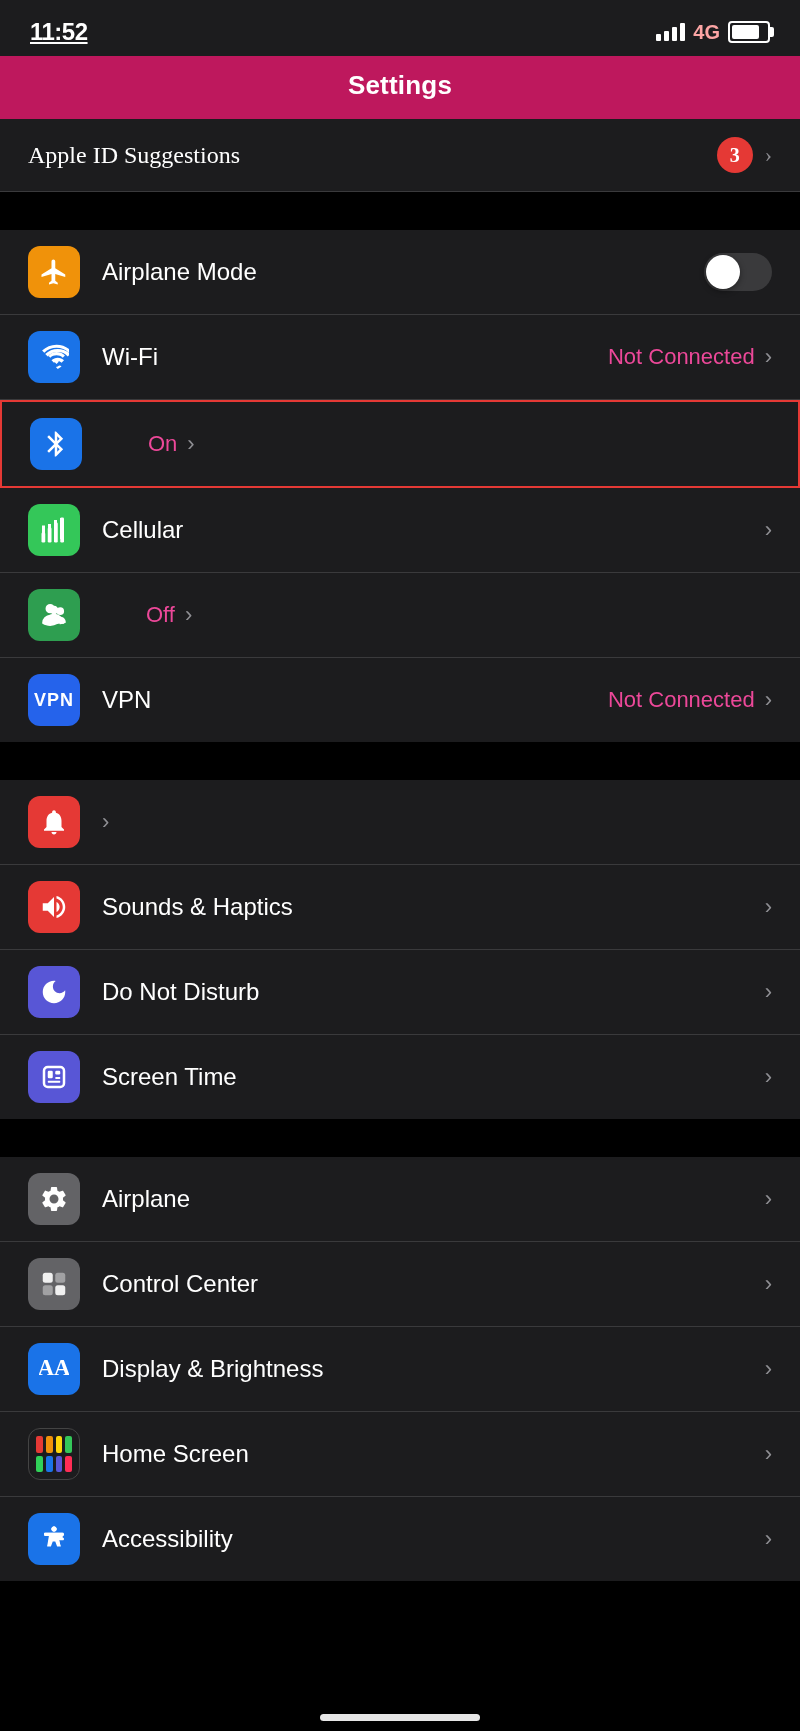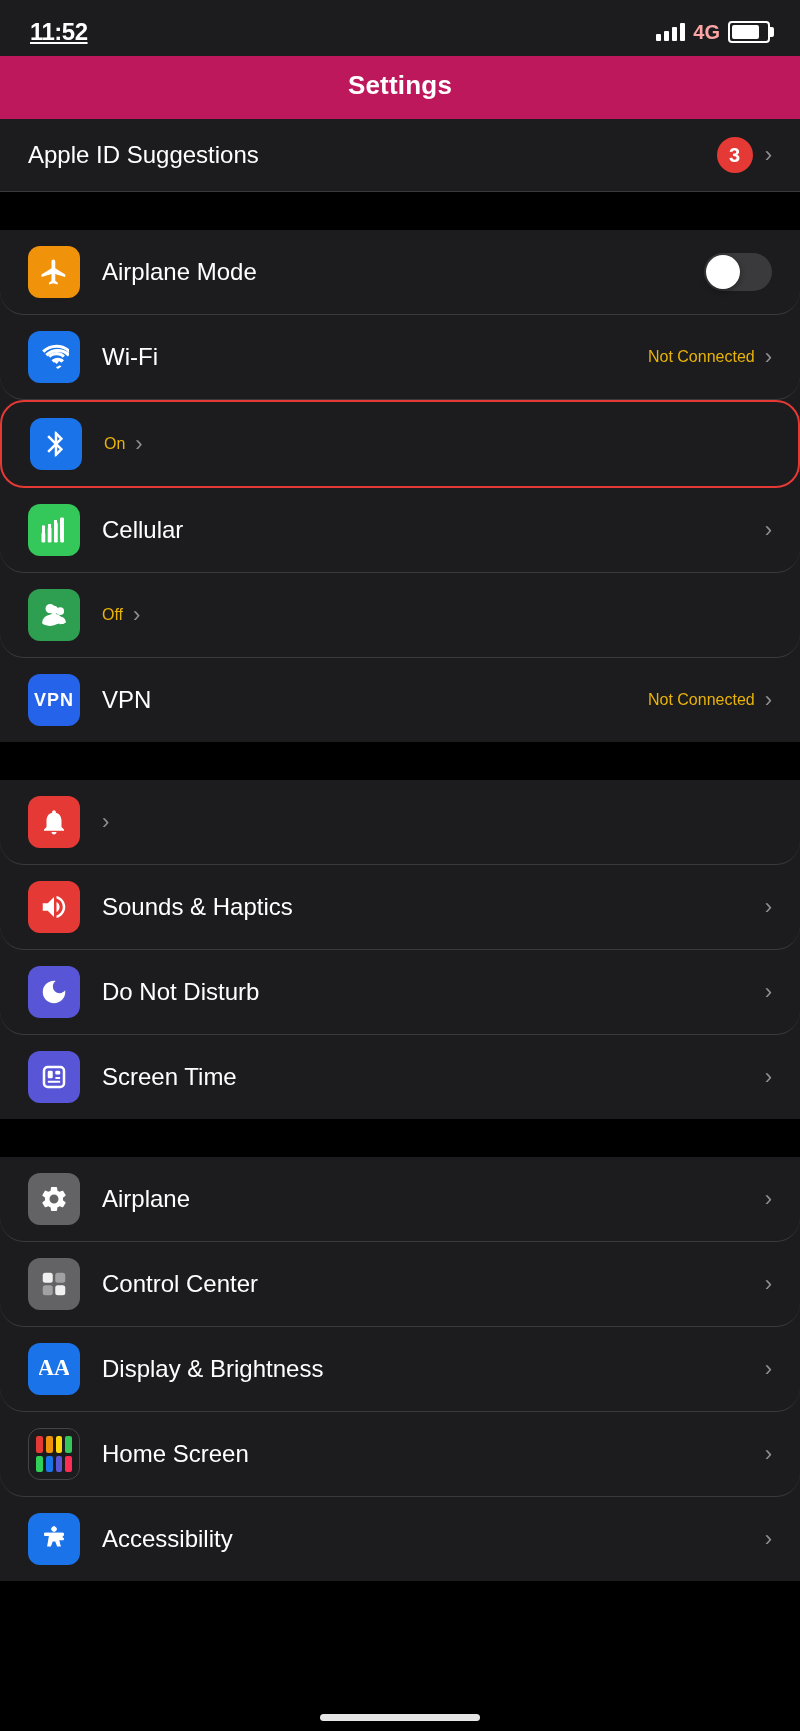--- a/index.html
+++ b/index.html
@@ -107,20 +107,21 @@
     }
 
     
     .apple-id-row {
       background: #1c1c1e;
       display: flex;
       align-items: center;
       justify-content: space-between;
       padding: 18px 28px;
       border-bottom: 1px solid #3a3a3c;
+      font-family: Liberation Serif, serif;
     }
 
     .apple-id-text {
       font-size: 24px;
       color: #fff;
       font-weight: 400;
     }
 
     .apple-id-right {
       display: flex;
@@ -158,21 +159,20 @@
       background: #1c1c1e;
     }
 
     .settings-row {
       display: flex;
       align-items: center;
       padding: 16px 28px;
       min-height: 80px;
       border-bottom: 1px solid #3a3a3c;
       position: relative;
-      border-radius: 24px;
     }
 
     .settings-row:last-child {
       border-bottom: none;
       justify-content: space-between;
     }
 
     .row-icon {
       width: 52px;
       height: 52px;
@@ -193,23 +193,24 @@
     .icon-vpn-blue { background: #2563eb; }
 
     .row-label {
       font-size: 24px;
       color: #fff;
       font-weight: 400;
       flex: 1;
     }
 
     .row-value {
-      font-size: 16px;
-      color: #eab308;
+      font-size: 22px;
+      color: #ec4899;
       margin-right: 10px;
+      margin-left: 44px;
     }
 
     
     .toggle {
       width: 68px;
       height: 38px;
       border-radius: 19px;
       position: relative;
       cursor: pointer;
       flex-shrink: 0;

